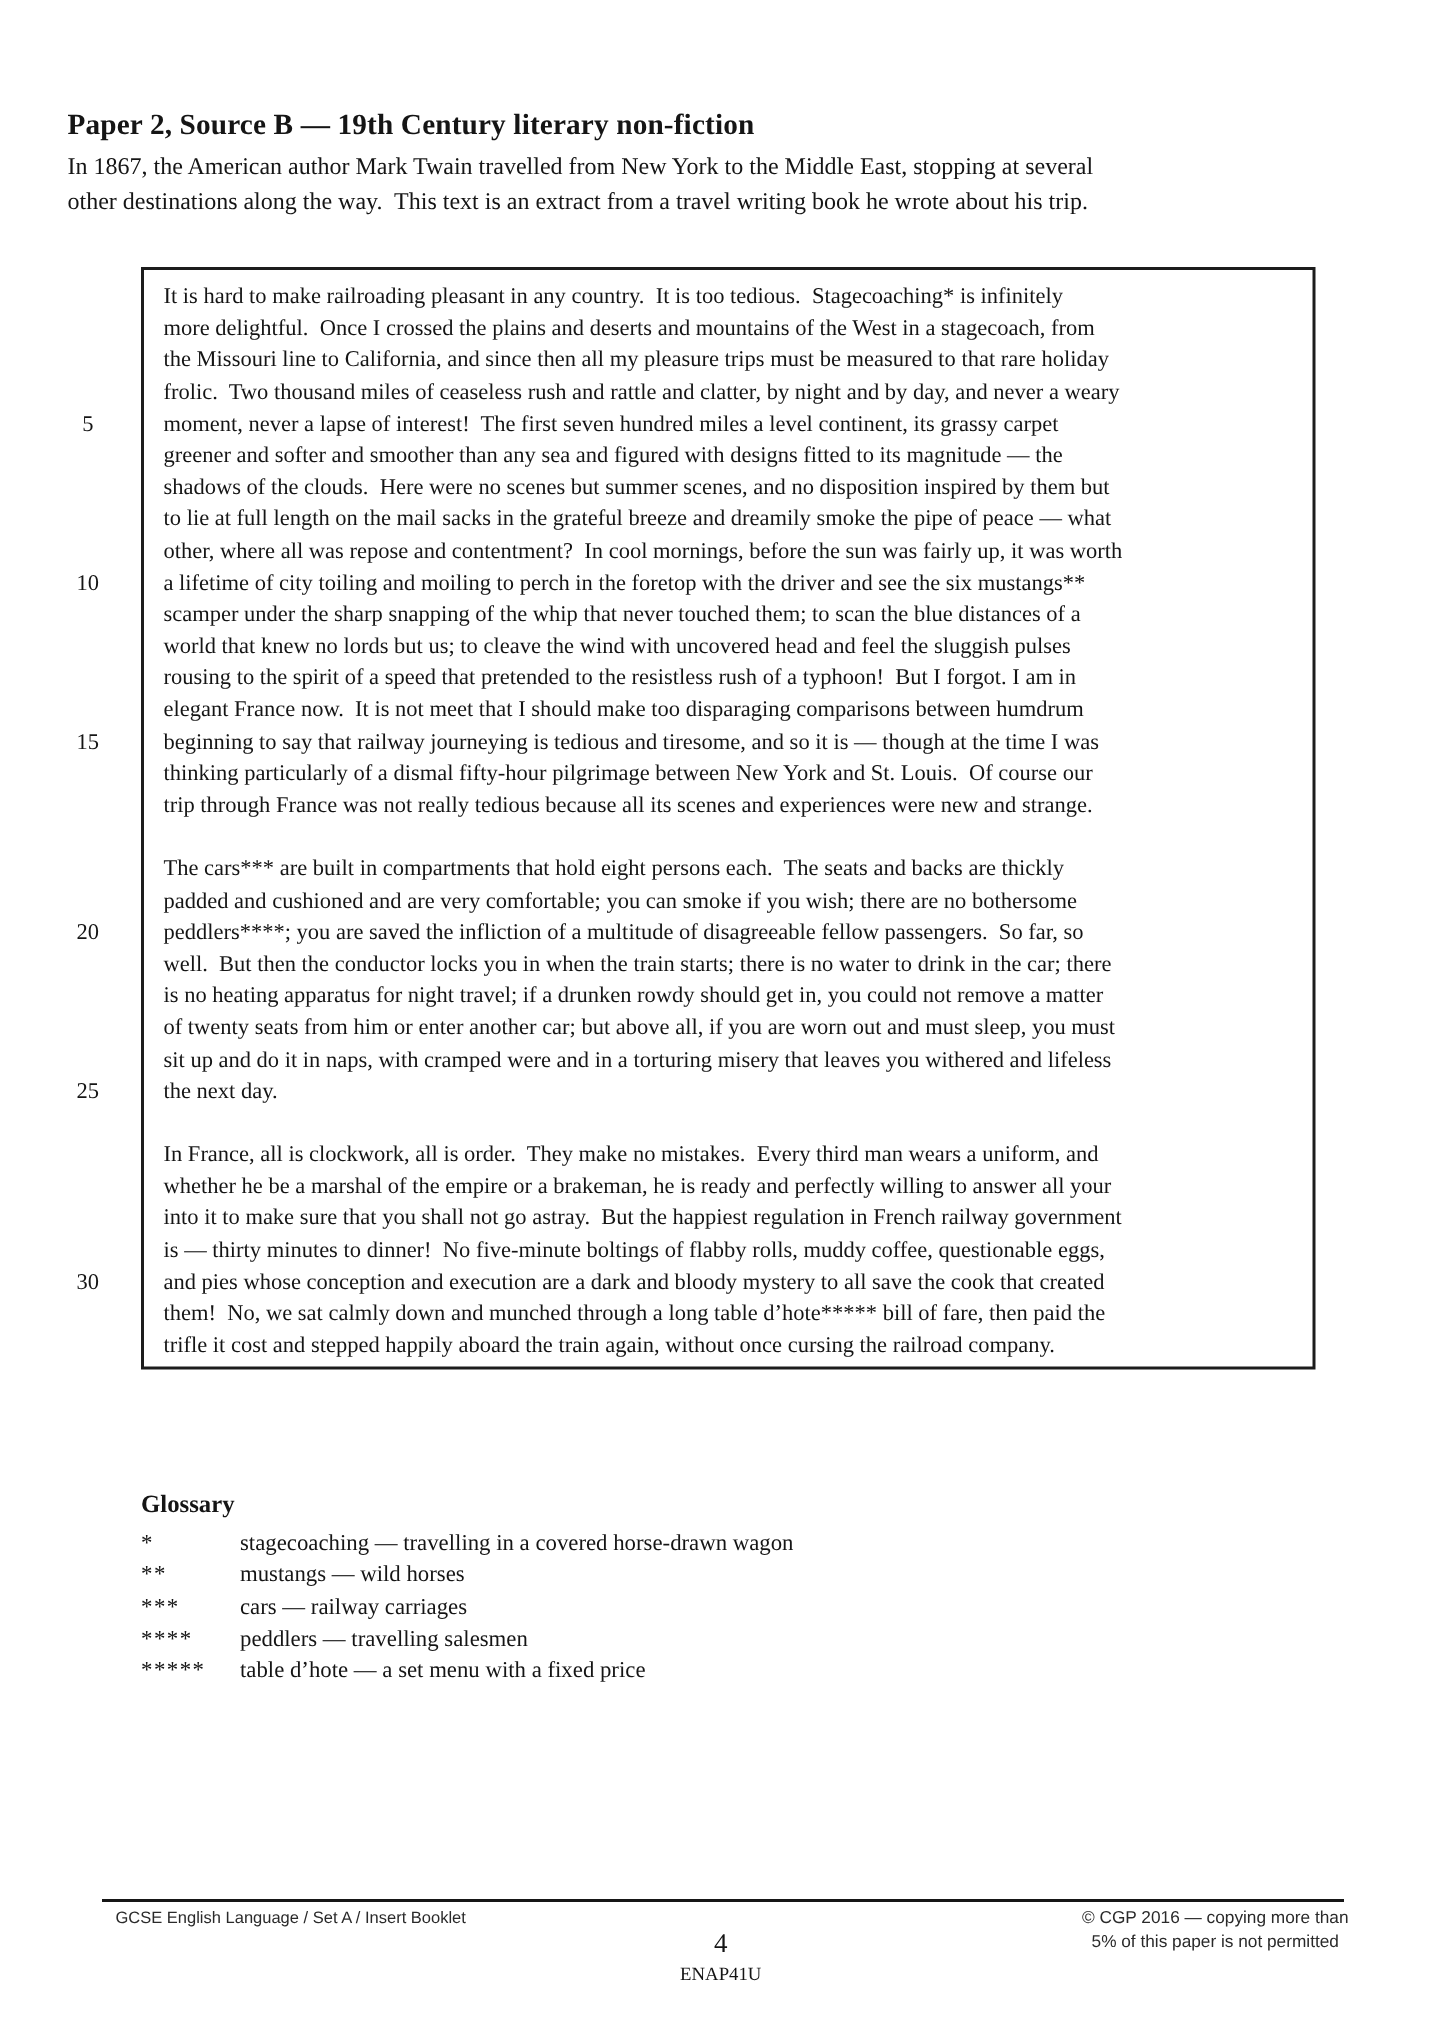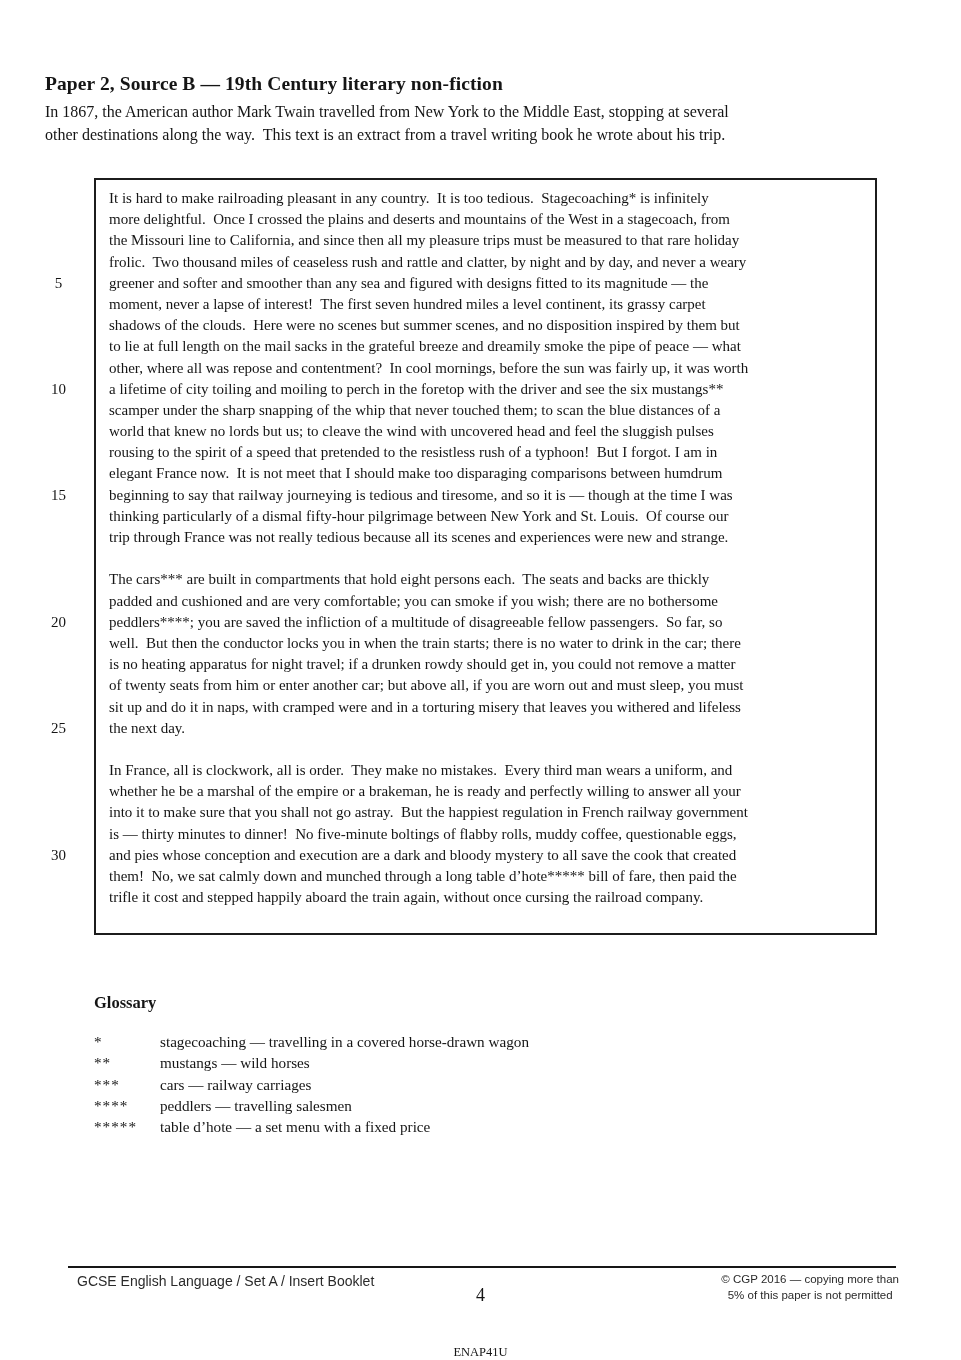--- a/index.html
+++ b/index.html
@@ -31,57 +31,57 @@
     width: 54px; box-sizing: border-box;
     padding-top: 10px; padding-right: 17px;
     text-align: center;
     font-size: 15px;
   }
   .num-line { height: 21.2px; line-height: 21.2px; }
   .text-box {
     box-sizing: border-box;
     width: 783px;
     border: 2px solid #1c1c1c;
-    padding: 8px 15px 25px 13px;
+    padding: 8px 15px 3px 13px;
     font-size: 15px;
     background: #ffffff;
   }
   .text-line { height: 21.2px; line-height: 21.2px; white-space: pre; }
   .para-gap { height: 21.2px; }
 
   .glossary { position: absolute; left: 94px; top: 992px; }
   .glossary-heading {
     font-size: 16.5px; font-weight: bold; line-height: 22px;
-    margin-bottom: 17px;
+    margin-bottom: 4px;
   }
   .glossary-row { display: flex; font-size: 15.2px; line-height: 21.3px; white-space: pre; }
   .glossary-symbol { width: 66px; letter-spacing: 1px; }
 
   .footer-rule {
     position: absolute; left: 68px; top: 1266px; width: 828px;
     border-top: 2px solid #161616; height: 0;
   }
   .footer-left {
     position: absolute; left: 77px; top: 1273px;
     font-family: "Liberation Sans", sans-serif;
-    font-size: 14px; color: #2a2a2a;
+    font-size: 11px; color: #2a2a2a;
   }
   .footer-right {
     position: absolute; right: 62px; top: 1272px;
     font-family: "Liberation Sans", sans-serif;
     font-size: 11.5px; line-height: 15.5px; color: #2a2a2a;
     text-align: center;
   }
   .page-number {
     position: absolute; left: 0; top: 1285px; width: 961px;
     text-align: center; font-size: 18px;
   }
   .paper-code {
     position: absolute; left: 0; top: 1309px; width: 961px;
-    text-align: center; font-size: 12.5px; margin-top: 36px;
+    text-align: center; font-size: 12.5px;
   }
 </style>
 </head>
 <body>
 
 <div class="page">
 
   <h1 class="title">Paper 2, Source B — 19th Century literary non-fiction</h1>
 
   <div class="intro">
@@ -126,22 +126,22 @@
         <div class="num-line"></div>
         <div class="num-line"></div>
         <div class="num-line"></div>
         <div class="num-line"></div>
       </div>
     <div class="text-box" id="text-box">
         <div class="text-line">It is hard to make railroading pleasant in any country.  It is too tedious.  Stagecoaching* is infinitely</div>
         <div class="text-line">more delightful.  Once I crossed the plains and deserts and mountains of the West in a stagecoach, from</div>
         <div class="text-line">the Missouri line to California, and since then all my pleasure trips must be measured to that rare holiday</div>
         <div class="text-line">frolic.  Two thousand miles of ceaseless rush and rattle and clatter, by night and by day, and never a weary</div>
+        <div class="text-line">moment, never a lapse of interest!  The first seven hundred miles a level continent, its grassy carpet</div>
         <div class="text-line">greener and softer and smoother than any sea and figured with designs fitted to its magnitude — the</div>
-        <div class="text-line">moment, never a lapse of interest!  The first seven hundred miles a level continent, its grassy carpet</div>
         <div class="text-line">shadows of the clouds.  Here were no scenes but summer scenes, and no disposition inspired by them but</div>
         <div class="text-line">to lie at full length on the mail sacks in the grateful breeze and dreamily smoke the pipe of peace — what</div>
         <div class="text-line">other, where all was repose and contentment?  In cool mornings, before the sun was fairly up, it was worth</div>
         <div class="text-line">a lifetime of city toiling and moiling to perch in the foretop with the driver and see the six mustangs**</div>
         <div class="text-line">scamper under the sharp snapping of the whip that never touched them; to scan the blue distances of a</div>
         <div class="text-line">world that knew no lords but us; to cleave the wind with uncovered head and feel the sluggish pulses</div>
         <div class="text-line">rousing to the spirit of a speed that pretended to the resistless rush of a typhoon!  But I forgot. I am in</div>
         <div class="text-line">elegant France now.  It is not meet that I should make too disparaging comparisons between humdrum</div>
         <div class="text-line">beginning to say that railway journeying is tedious and tiresome, and so it is — though at the time I was</div>
         <div class="text-line">thinking particularly of a dismal fifty-hour pilgrimage between New York and St. Louis.  Of course our</div>

